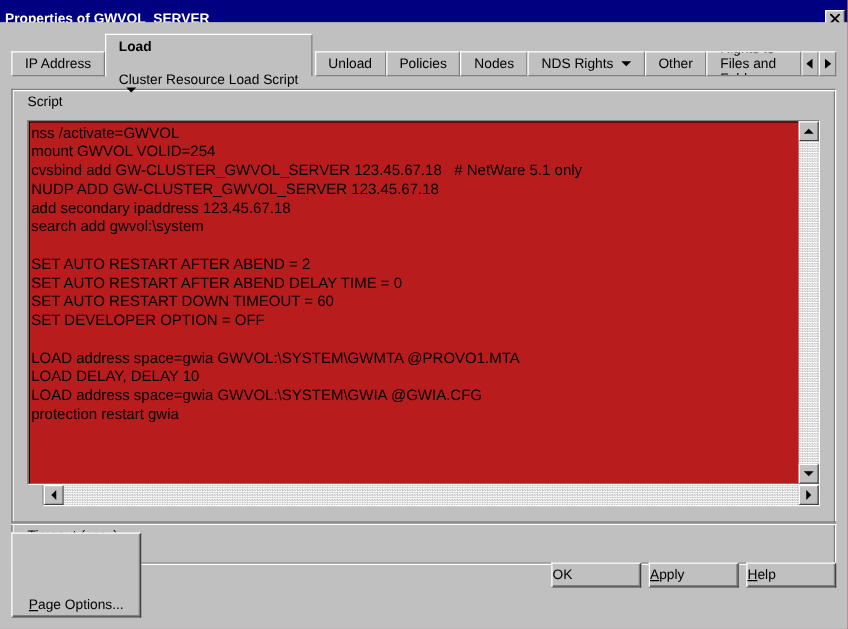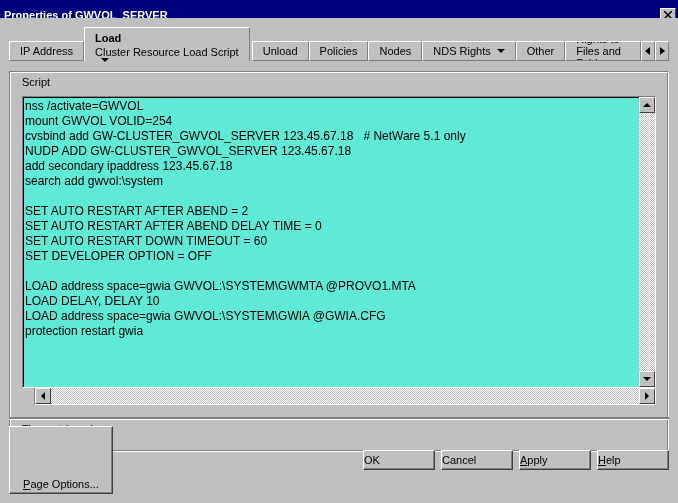--- a/index.html
+++ b/index.html
@@ -69,21 +69,21 @@
     height: 34px;
     align-items: flex-start;
     padding-top: 4px;
     z-index: 2;
     border-bottom: none;
     flex-direction: column;
   }
   .tab.active .subtitle {
     font-weight: normal;
     font-size: 11px;
-    margin-top: 2px;
+    margin-top: 14px;
   }
   .tab.dropdown::after {
     content: "";
     display: inline-block;
     margin-left: 6px;
     width: 0; height: 0;
     border-left: 4px solid transparent;
     border-right: 4px solid transparent;
     border-top: 4px solid #000;
     vertical-align: middle;
@@ -109,21 +109,21 @@
     padding: 4px 12px 14px 12px;
     height: 381px;
     position: relative;
   }
   .panel-label {
     font-size: 11px;
     margin-bottom: 8px;
   }
 
   .textarea-wrap {
-    background: #5eead4;
+    background: #b91c1c;
     border: 1px solid #808080;
     border-top-color: #808080;
     border-left-color: #808080;
     border-right-color: #fff;
     border-bottom-color: #fff;
     box-shadow: inset 1px 1px 0 #000;
     height: 292px;
     position: relative;
     display: flex;
   }
@@ -326,19 +326,18 @@
     <div class="timeout-row">
       <span>Timeout (secs)</span>
     </div>
   </div>
 
   <div class="button-bar">
     <div class="button-bar-inner">
       <div class="btn wide"><span style="text-align:left; display:inline-block;margin-top:48px;"><span class="u">P</span>age Options...</span></div>
       <div class="spacer"></div>
       <div class="btn">OK</div>
-      <div class="btn">Cancel</div>
       <div class="btn"><span class="u">A</span>pply</div>
       <div class="btn"><span class="u">H</span>elp</div>
     </div>
   </div>
 
 </div>
 
 </body></html>

